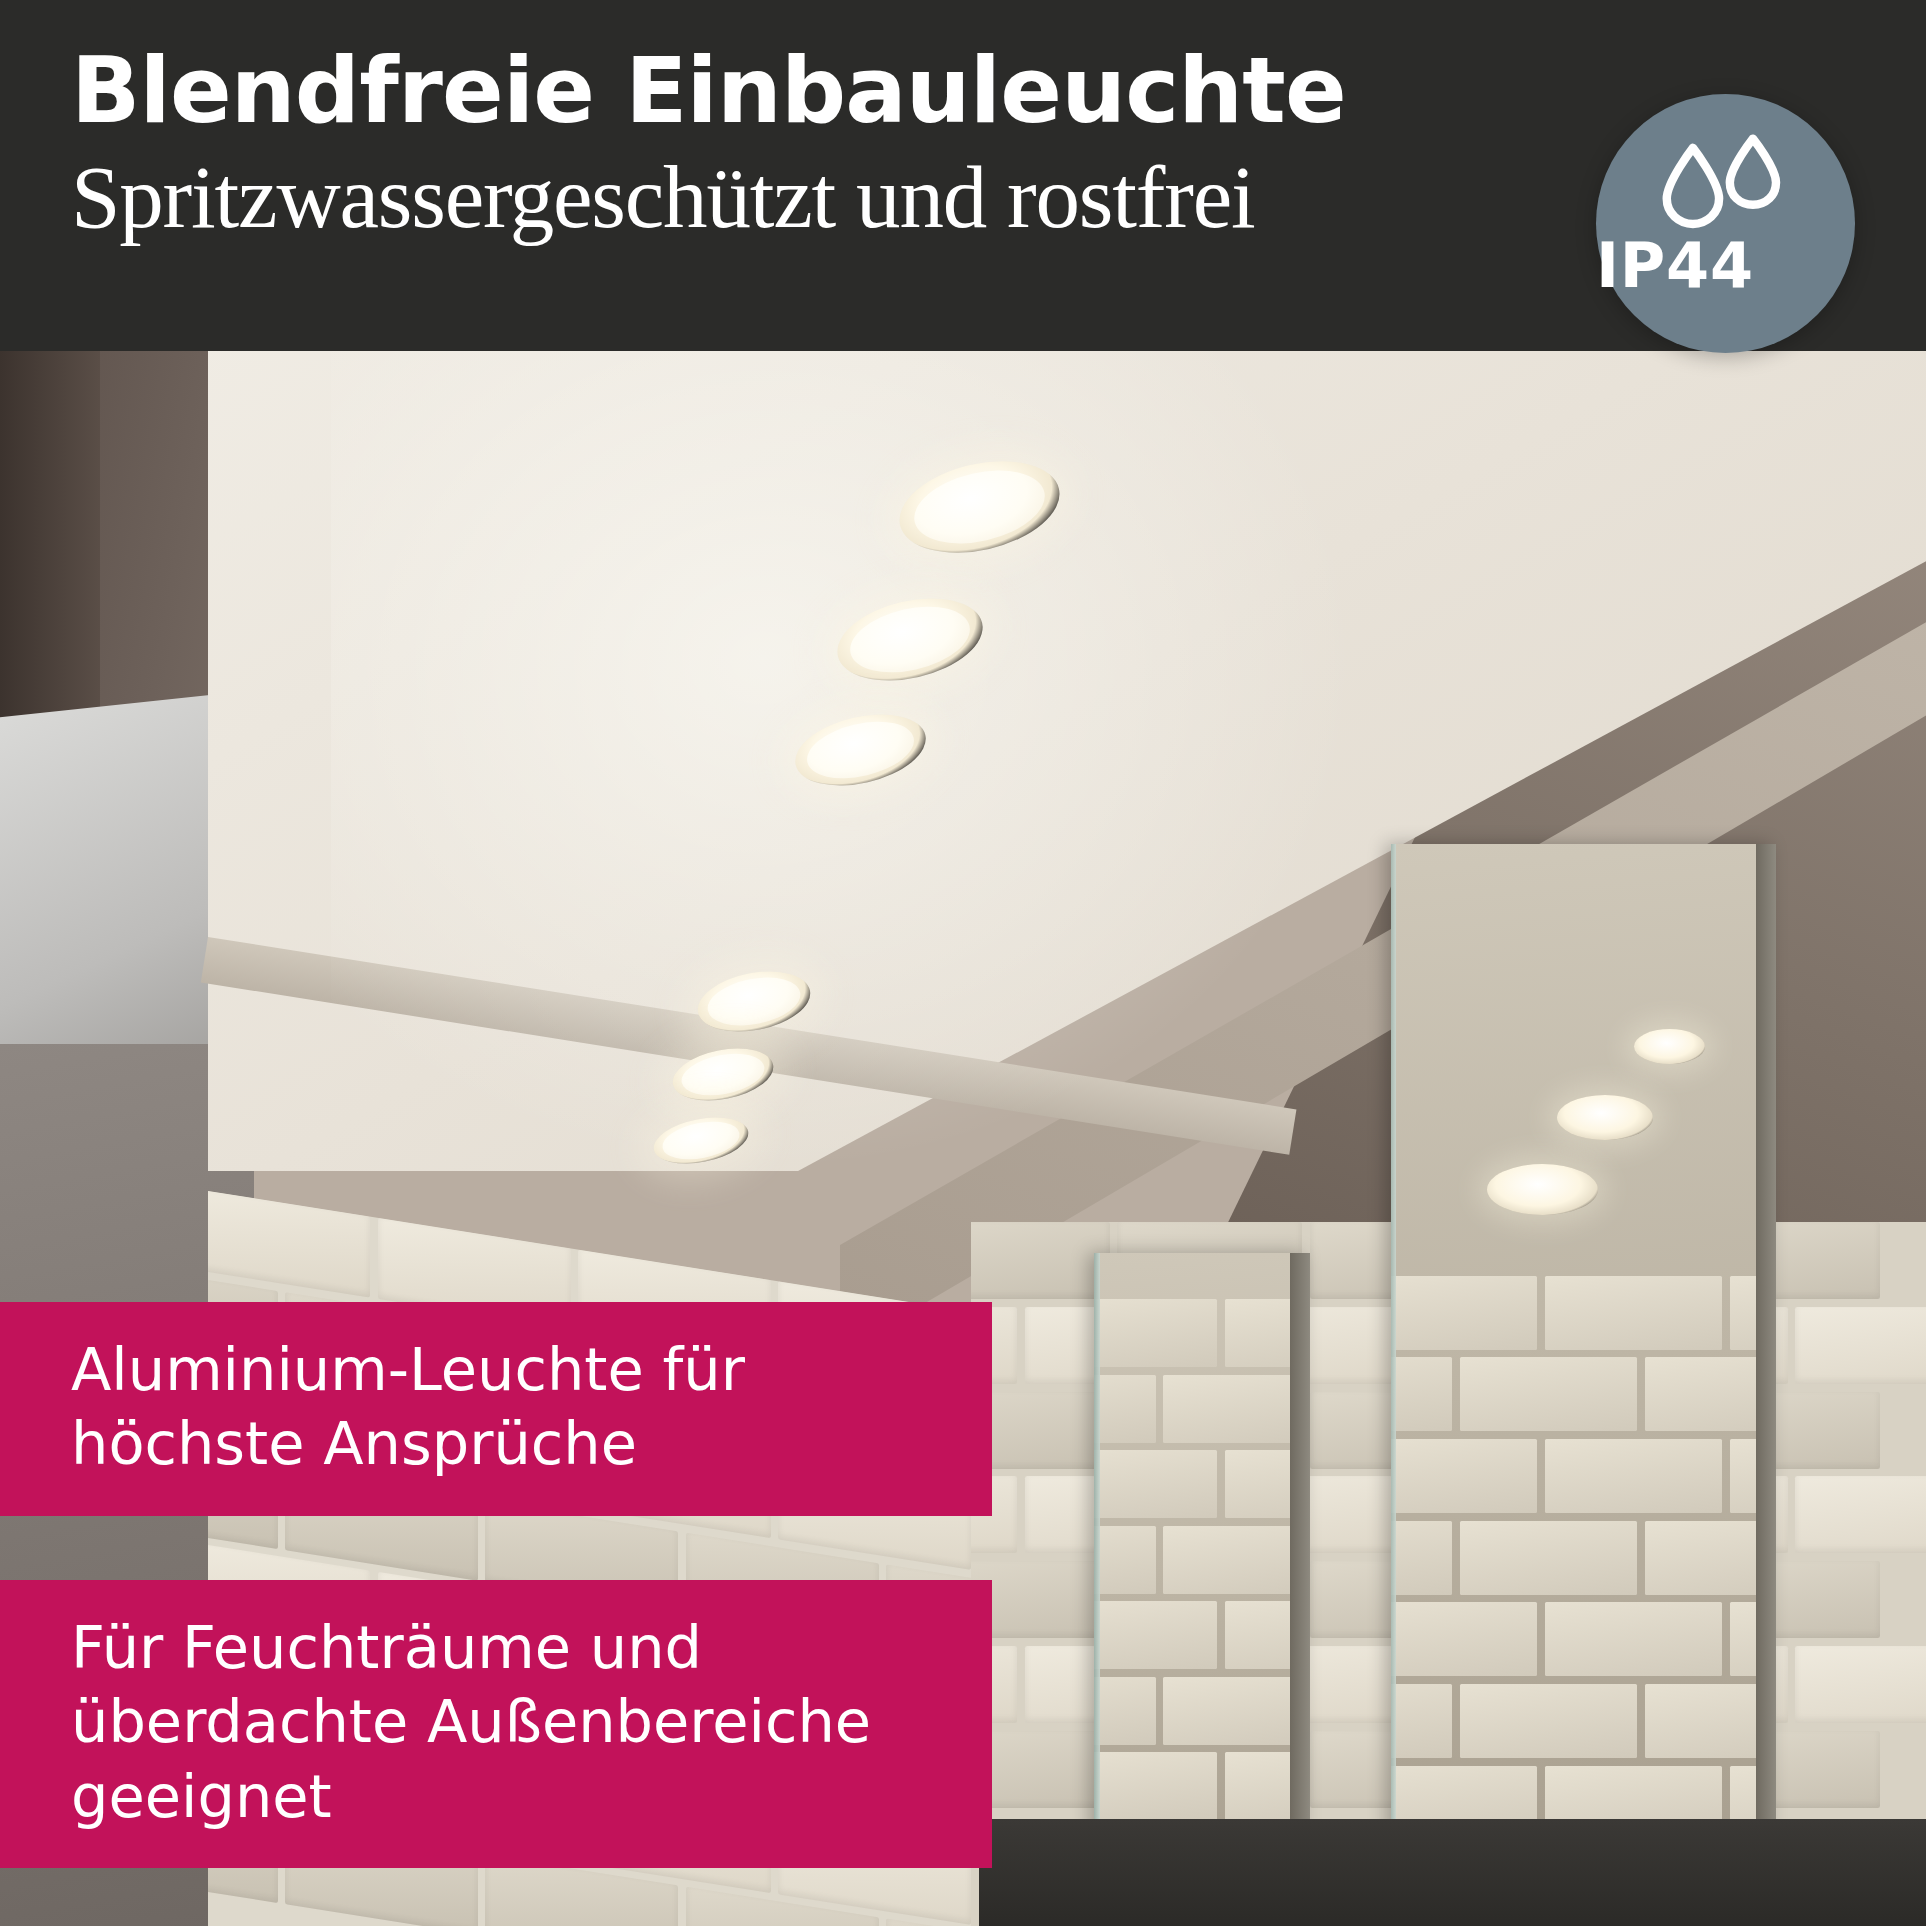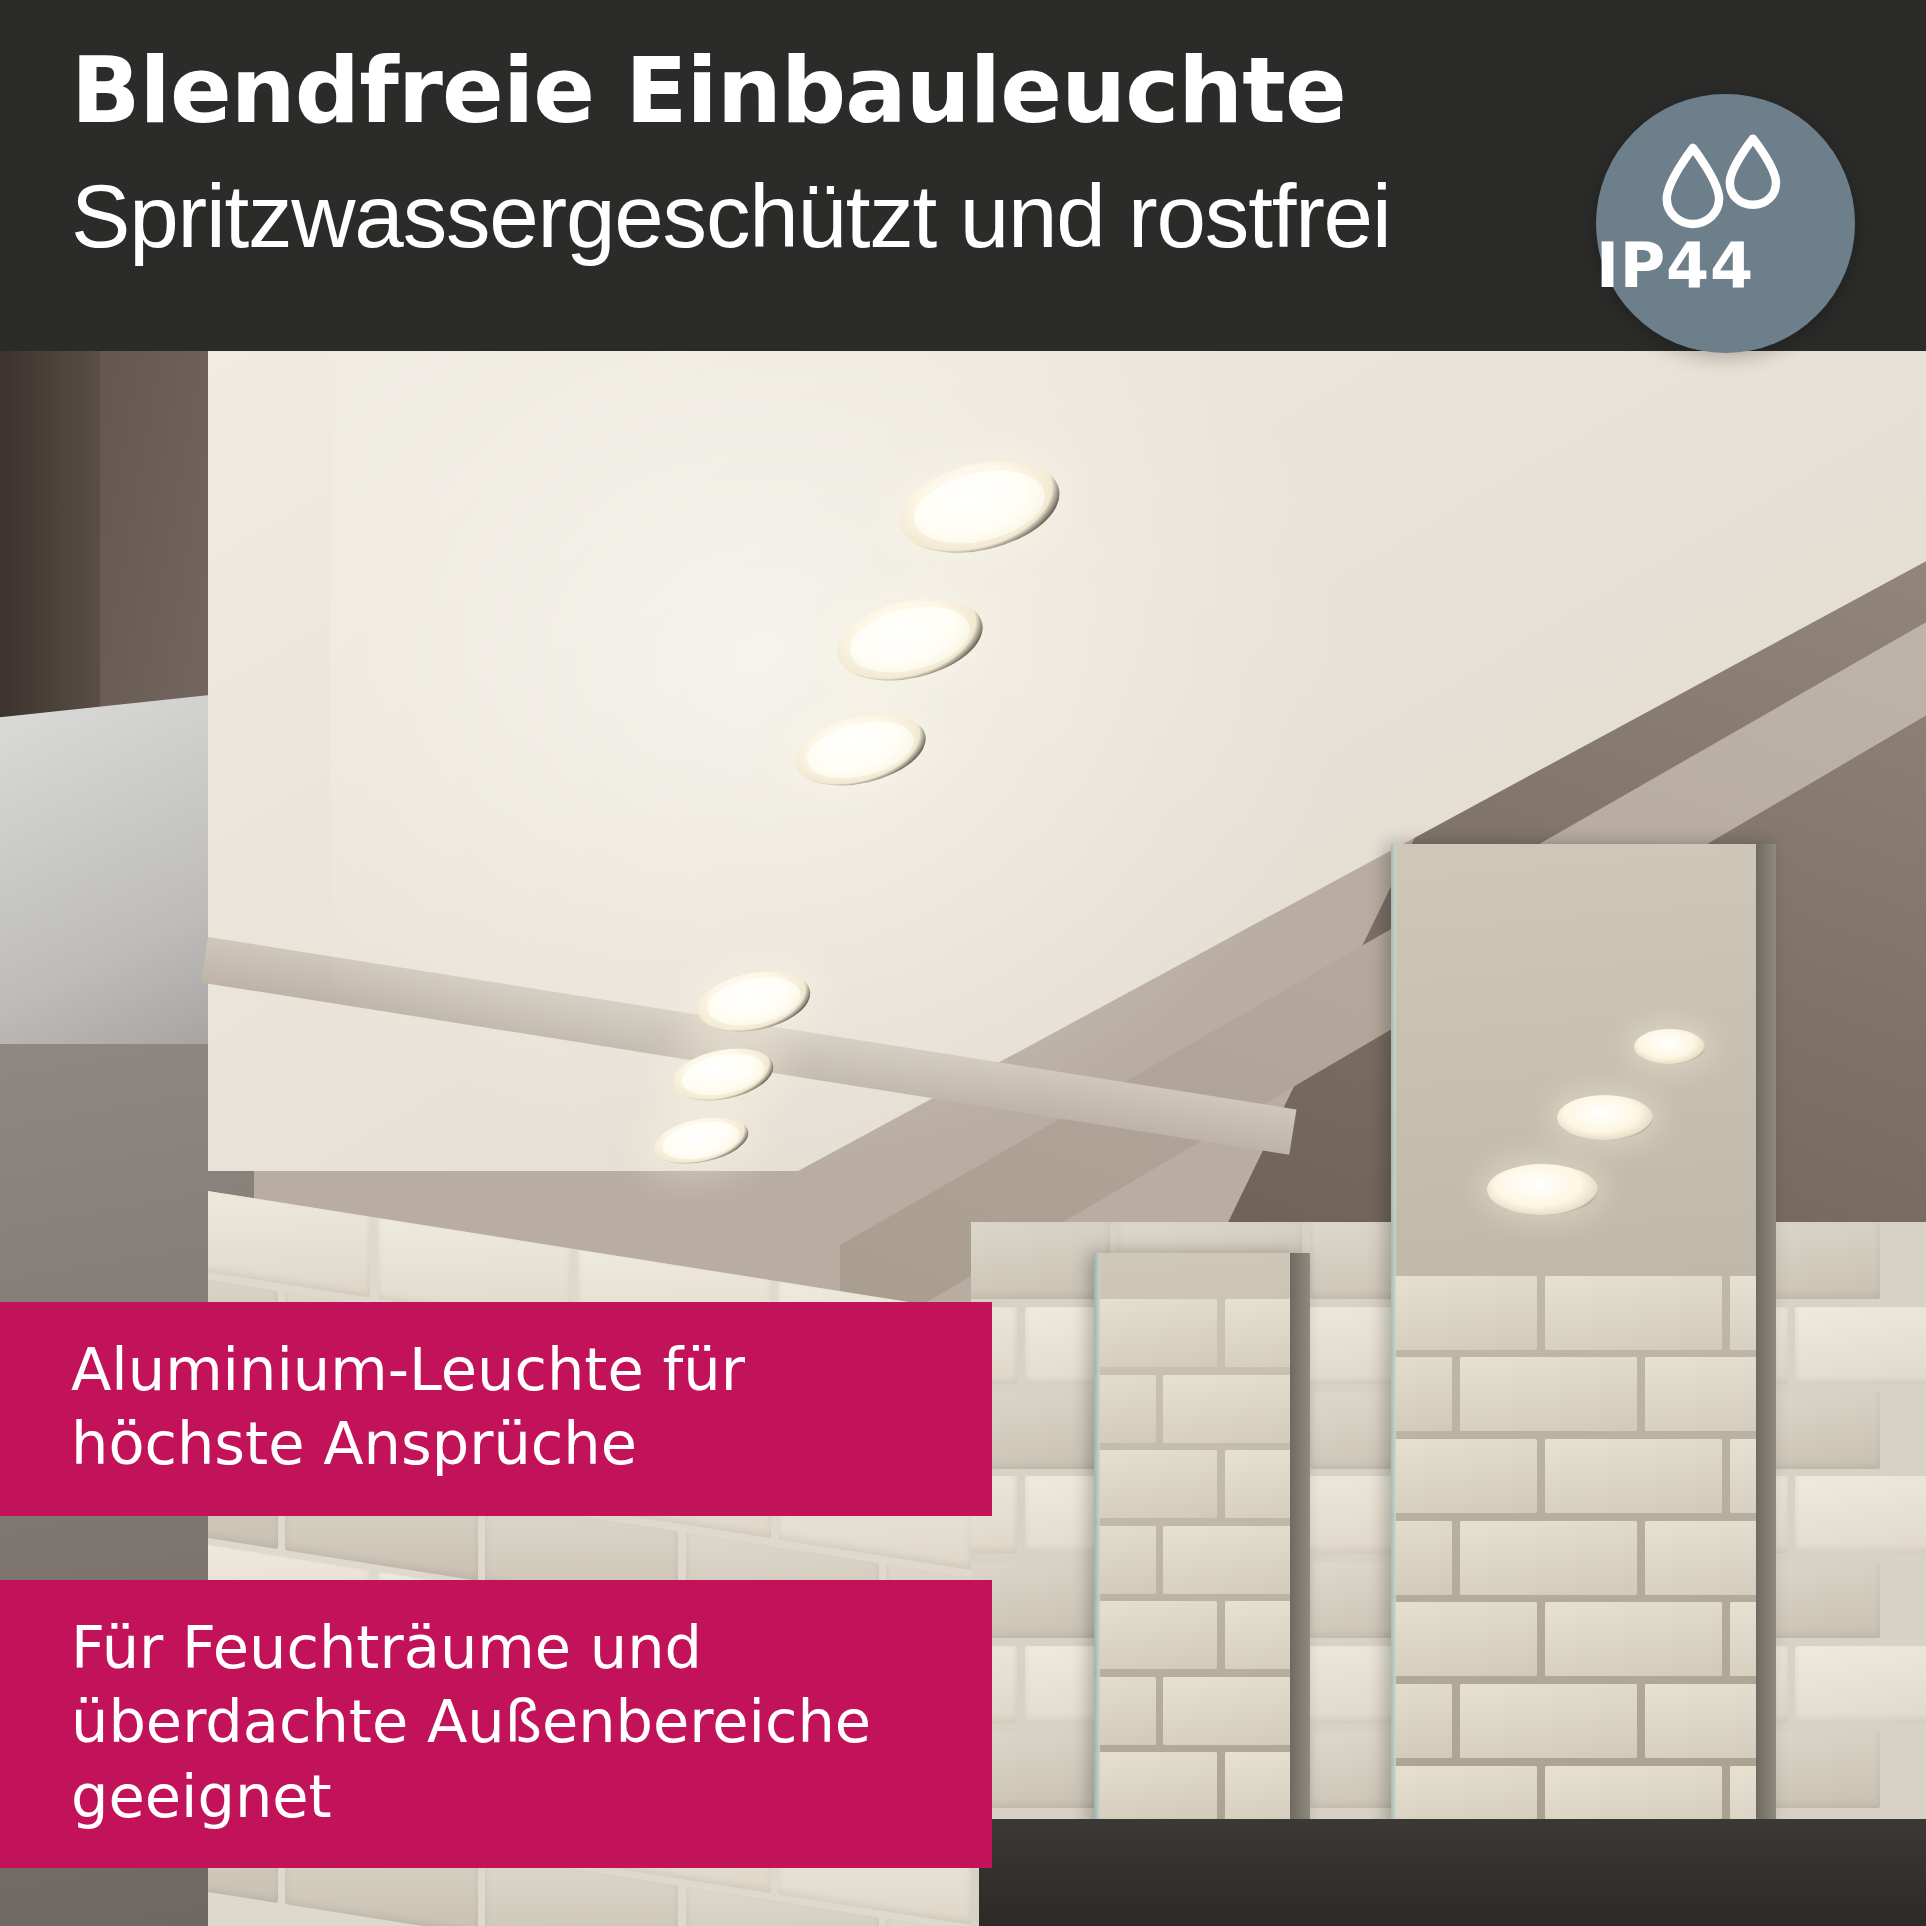--- a/index.html
+++ b/index.html
@@ -38,27 +38,27 @@
     color: #ffffff;
     font-family: "DejaVu Sans", sans-serif;
     font-weight: bold;
     font-size: 91px;
     line-height: 1.12;
     letter-spacing: -0.8px;
     white-space: nowrap;
   }
   .header-subtitle {
     color: #ffffff;
-    font-family: Liberation Sans, sans-serif;
+    font-family: Liberation Serif, serif;
     font-weight: normal;
     font-size: 89px;
     line-height: 1.12;
     letter-spacing: -1.2px;
     white-space: nowrap;
-    margin-top: 25px;
+    margin-top: 6px;
   }
 
   
   .photo {
     position: absolute;
     left: 0;
     top: 351px;
     width: 1926px;
     height: 1576px;
     overflow: hidden;

